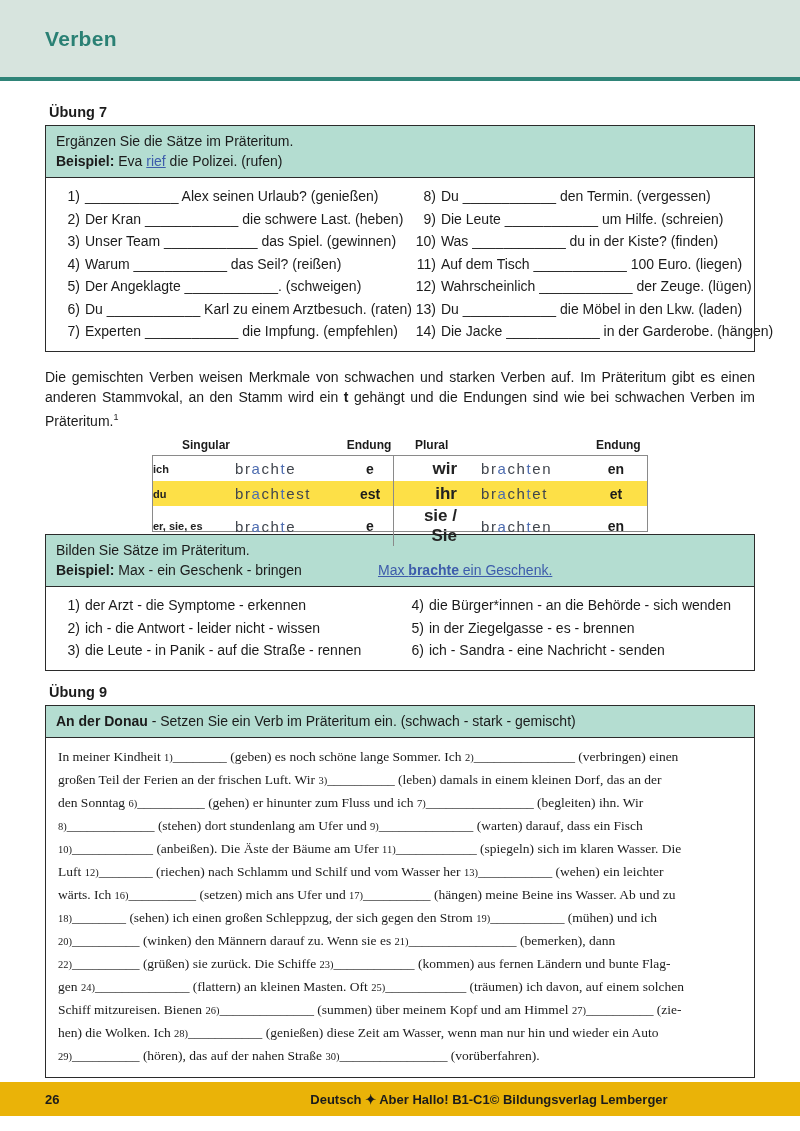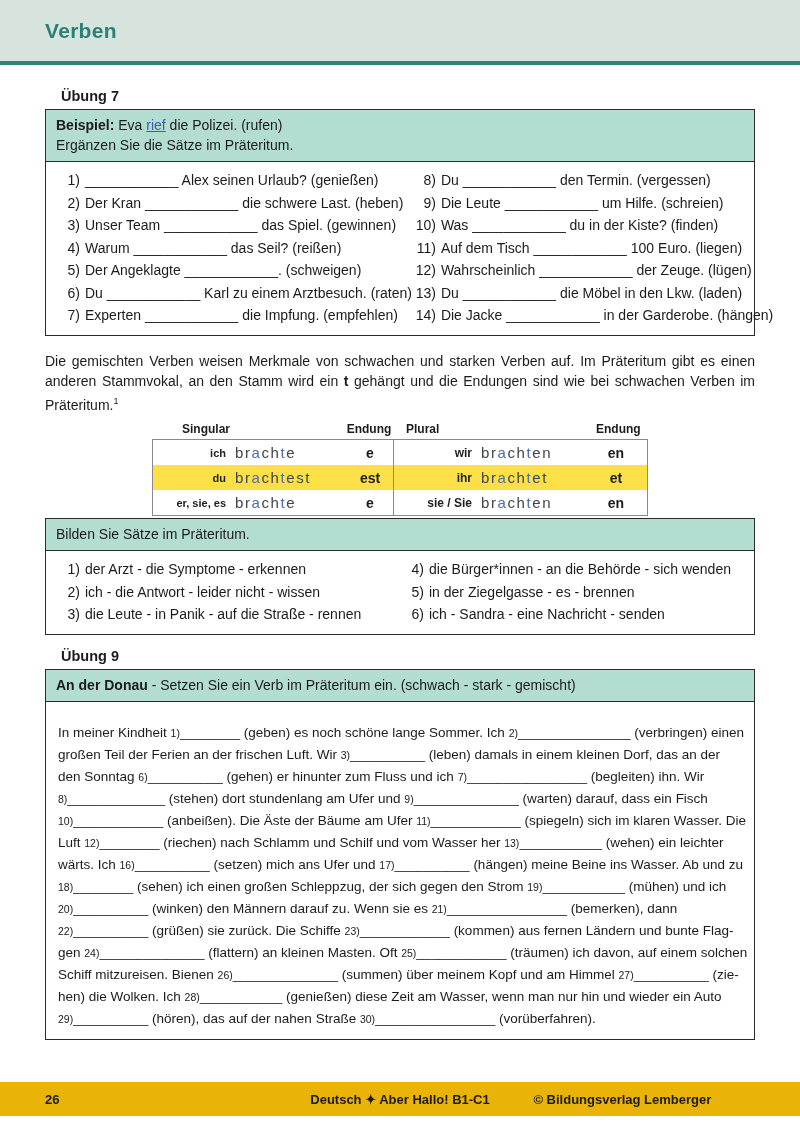--- a/index.html
+++ b/index.html
@@ -1,92 +1,92 @@
 <!DOCTYPE html>
 <html lang="de"><head>
 <meta charset="utf-8">
 <style>
   * { box-sizing: border-box; }
   html,body { margin:0; padding:0; }
   body { background:#ffffff; font-family:"Liberation Sans", sans-serif; color:#1b1b1b; }
   .page { position:relative; width:800px; height:1131px; background:#fff; overflow:hidden; }
 
   
-  .band { background:#d7e4de; height:61px; display:flex; align-items:center; }
+  .band { background:#d7e4de; height:77px; display:flex; align-items:center; }
   .band .title { margin-left:45px; font-size:21px; font-weight:bold; color:#2a8074; letter-spacing:.3px; }
   .rule { height:4px; background:#2f8478; }
 
   .content { padding:10px 45px 0 45px; }
 
-  .ex-title { font-size:14.5px; font-weight:bold; margin:13px 0 5px 16px; }
+  .ex-title { font-size:14.5px; font-weight:bold; margin:13px 0 5px 4px; }
   .ex-box { border:1.6px solid #2b2b2b; }
   .ex-box-header { background:#b4ddd1; border-bottom:1.6px solid #2b2b2b; padding:5px 10px 6px 10px; font-size:14px; line-height:20px; }
   .ex-box-body { padding:7px 10px 8px 10px; font-size:14px; }
   .two-col { display:flex; }
   .two-col .col { flex:1; }
 
   .item-row { display:flex; line-height:22.5px; white-space:nowrap; }
   .item-num { width:24px; text-align:right; margin-right:5px; flex:none; }
   .blue-u { color:#3d5cab; text-decoration:underline; }
   b.lbl { font-weight:bold; }
 
   .note-para { font-size:14px; line-height:20px; margin:15px 0 8px 0; text-align:justify; }
   .note-para sup { font-size:9px; }
 
   
   .mtable { width:496px; margin:8px auto 2px auto; }
   .mt-row { display:grid; grid-template-columns:82px 112px 46px 88px 116px 38px; align-items:center; }
   .mt-head { font-size:12px; font-weight:bold; padding-bottom:3px; }
   .mt-h-sing { grid-column:1/3; padding-left:30px; }
   .mt-h-end1 { grid-column:3/4; text-align:center; }
-  .mt-h-plur { grid-column:4/6; padding-left:14px; }
+  .mt-h-plur { grid-column:4/6; padding-left:23px; }
   .mt-h-end2 { grid-column:6/7; text-align:center; }
   .mt-body { border:1.2px solid #8a8a8a; }
   .mt-row.mt-data { height:25px; }
   .mt-row.hl { background:#fde047; }
-  .cell-pro { text-align:right; padding-right:9px; font-weight:bold; font-size:11px; color:#222; }
+  .cell-pro { text-align:left; padding-right:9px; font-weight:bold; font-size:11px; color:#222; }
   .cell-verb { font-size:15px; letter-spacing:1.6px; color:#40454d; white-space:nowrap; }
   .cell-verb .vb { color:#4d6cb0; }
   .cell-end { text-align:center; font-weight:bold; font-size:14px; }
   .div-l { border-left:1.2px solid #8a8a8a; align-self:stretch; display:flex; align-items:center; justify-content:flex-end; }
-  .div-l .inner { width:100%; text-align:right; padding-right:9px; font-weight:bold; font-size:12px; color:#222; }
+  .div-l .inner { width:100%; text-align:right; padding-right:24px; font-weight:bold; font-size:17px; color:#222; }
 
   
   .ex8-line { position:relative; line-height:20px; }
   .ex8-answer { position:absolute; left:322px; top:0; color:#3d5cab; text-decoration:underline; white-space:nowrap; }
   .ex8-answer .bold { font-weight:bold; }
 
   
-  .cloze { font-size:13.5px; line-height:22px; padding:20px 12px 9px 12px; }
+  .cloze { font-size:13.5px; line-height:22px; padding:8px 12px 9px 12px;font-family:Liberation Serif, serif; }
   .cloze-line { white-space:nowrap; }
   .cloze-num { font-size:10.5px; }
 
   
   .footer-band { position:absolute; left:0; right:0; top:1082px; height:34px; background:#eab308; display:flex; align-items:center; }
   .footer-inner { width:100%; padding:0 45px; display:grid; grid-template-columns:1fr auto 1fr; font-weight:bold; font-size:13px; color:#1b1b1b; }
-  .footer-right { text-align:center; }
+  .footer-right { text-align:left; }
 </style>
 </head>
 <body>
 
 <div class="page">
 
   <div class="band">
     <div class="title">Verben</div>
   </div>
   <div class="rule"></div>
 
   <div class="content">
 
     <section>
       <h2 class="ex-title">Übung 7</h2>
       <div class="ex-box">
         <div class="ex-box-header">
+          <div>Ergänzen Sie die Sätze im Präteritum.</div>
           <div><b class="lbl">Beispiel:</b><span> Eva </span><span class="blue-u">rief</span><span> die Polizei. (rufen)</span></div>
-          <div>Ergänzen Sie die Sätze im Präteritum.</div>
         </div>
         <div class="ex-box-body two-col">
           <div class="col" id="ex7-left">
               <div class="item-row">
                 <span class="item-num">1)</span>
                 <span class="item-text">____________ Alex seinen Urlaub? (genießen)</span>
               </div>
               <div class="item-row">
                 <span class="item-num">2)</span>
                 <span class="item-text">Der Kran ____________ die schwere Last. (heben)</span>
@@ -186,20 +186,21 @@
             <span class="cell-verb"><span>br</span><span class="vb">a</span><span>ch</span><span class="vb">t</span><span>en</span></span>
             <span class="cell-end">en</span>
           </div>
         </div>
     </div>
 
     <section>
       <div class="ex-box">
         <div class="ex-box-header">
           <div>Bilden Sie Sätze im Präteritum.</div>
+          <div class="ex8-line"><b class="lbl">Beispiel:</b><span> Max - ein Geschenk - bringen</span><span class="ex8-answer"><span>Max </span><span class="bold">brachte</span><span> ein Geschenk.</span></span></div>
         </div>
         <div class="ex-box-body two-col">
           <div class="col" id="ex8-left">
               <div class="item-row">
                 <span class="item-num">1)</span>
                 <span class="item-text">der Arzt - die Symptome - erkennen</span>
               </div>
               <div class="item-row">
                 <span class="item-num">2)</span>
                 <span class="item-text">ich - die Antwort - leider nicht - wissen</span>

